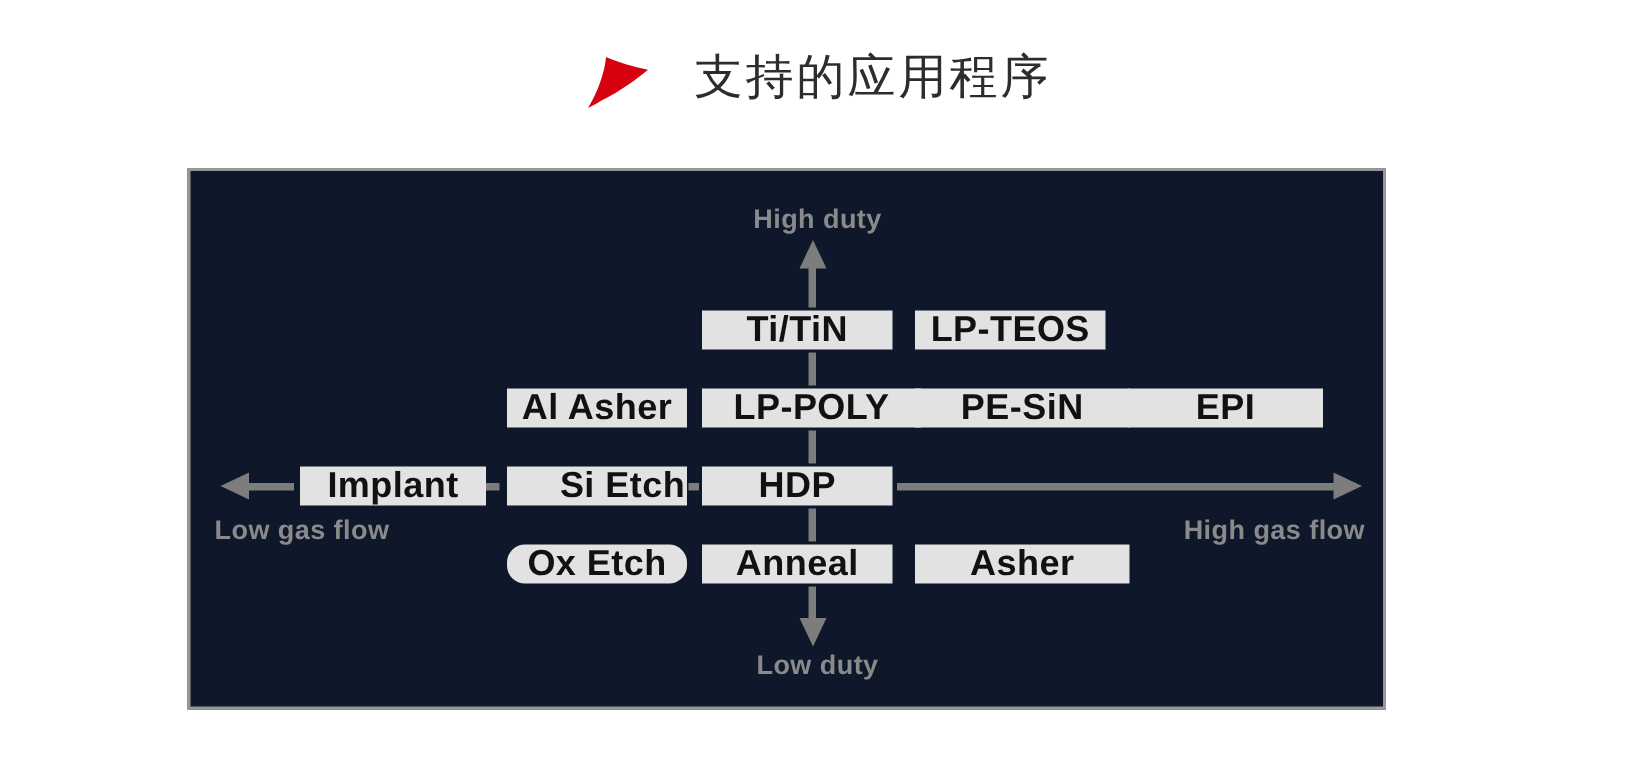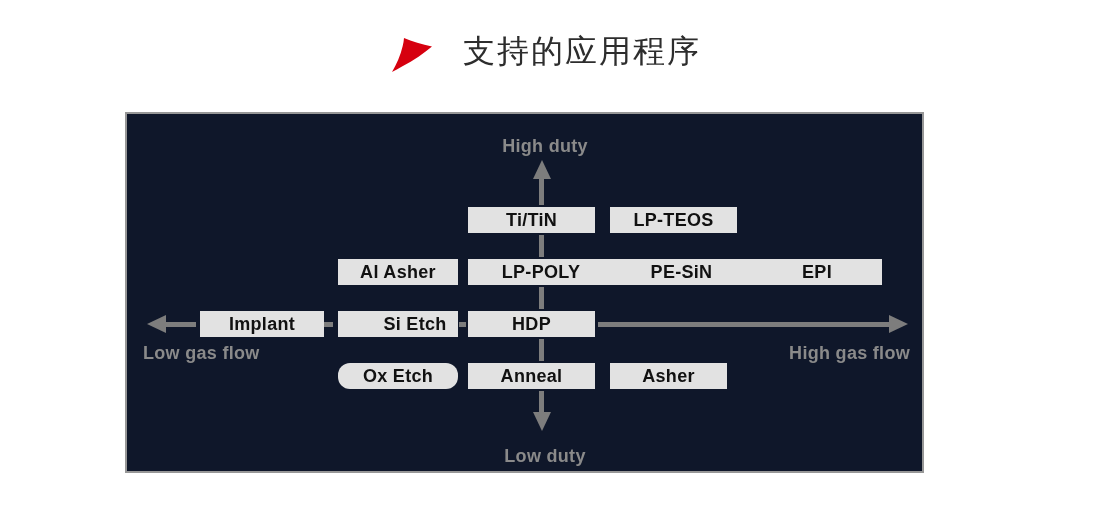--- a/index.html
+++ b/index.html
@@ -61,21 +61,21 @@
   .axis-label {
     position: absolute; z-index: 2;
     font-size: 18px; font-weight: 700; color: var(--label-gray);
     white-space: nowrap; letter-spacing: 0.3px;
   }
   .axis-label.centered { transform: translateX(-50%); }
 
   .app-box {
     position: absolute; z-index: 3; height: 26px;
     background: var(--box-bg); color: var(--box-text);
-    font-size: 18px; font-weight: 700; text-align: center;
+    font-size: 24px; font-weight: 700; text-align: center;
     line-height: 26px; white-space: nowrap; letter-spacing: 0.3px;
   }
 </style>
 </head>
 <body>
 
 <div class="title-bar">
   <svg class="title-icon" viewBox="0 0 40 34" xmlns="http://www.w3.org/2000/svg" aria-hidden="true">
     <path fill="var(--accent-red)" d="M 12,0 C 20,3.5 30,6.5 40,8.5 C 32,15 22,22.5 10,28.5 C 6.5,30.5 3,32.5 0,34 C 4.5,26.5 8.5,17.5 10.7,8 C 11.4,5.2 11.8,2.5 12,0 Z"></path>
   </svg>
@@ -94,31 +94,31 @@
   <div class="axis-seg h" style="left:194px; width:12px;"></div>
   <div class="axis-seg h" style="left:332px; width:7px;"></div>
   <div class="axis-seg h" style="left:471px; width:292px;"></div>
 
   <div class="arrowhead up"></div>
   <div class="arrowhead down"></div>
   <div class="arrowhead left"></div>
   <div class="arrowhead right"></div>
 
   <div class="axis-label centered" style="left:418px; top:22px;">High duty</div>
-  <div class="axis-label centered" style="left:418px; top:332px;">Low duty</div>
+  <div class="axis-label centered" style="left:418px; top:319px;">Low duty</div>
   <div class="axis-label" style="left:16px; top:229px;">Low gas flow</div>
   <div class="axis-label" style="right:12px; top:229px;">High gas flow</div>
 
   <div id="boxes-layer">
       <div class="app-box" style="left: 341px; width: 127px; top: 93px;">Ti/TiN</div>
       <div class="app-box" style="left: 483px; width: 127px; top: 93px;">LP-TEOS</div>
       <div class="app-box" style="left: 211px; width: 120px; top: 145px;">Al Asher</div>
       <div class="app-box" style="left: 341px; width: 146px; top: 145px;">LP-POLY</div>
       <div class="app-box" style="left: 483px; width: 143px; top: 145px;">PE-SiN</div>
       <div class="app-box" style="left: 625px; width: 130px; top: 145px;">EPI</div>
       <div class="app-box" style="left: 73px; width: 124px; top: 197px;">Implant</div>
       <div class="app-box" style="left: 211px; width: 120px; top: 197px; padding-left: 34px;">Si Etch</div>
       <div class="app-box" style="left: 341px; width: 127px; top: 197px;">HDP</div>
       <div class="app-box" style="left: 211px; width: 120px; top: 249px; border-radius: 12px;">Ox Etch</div>
       <div class="app-box" style="left: 341px; width: 127px; top: 249px;">Anneal</div>
-      <div class="app-box" style="left: 483px; width: 117px; top: 249px;">Asher</div>
+      <div class="app-box" style="left: 483px; width: 143px; top: 249px;">Asher</div>
     </div>
 </div>
 
 </body></html>

